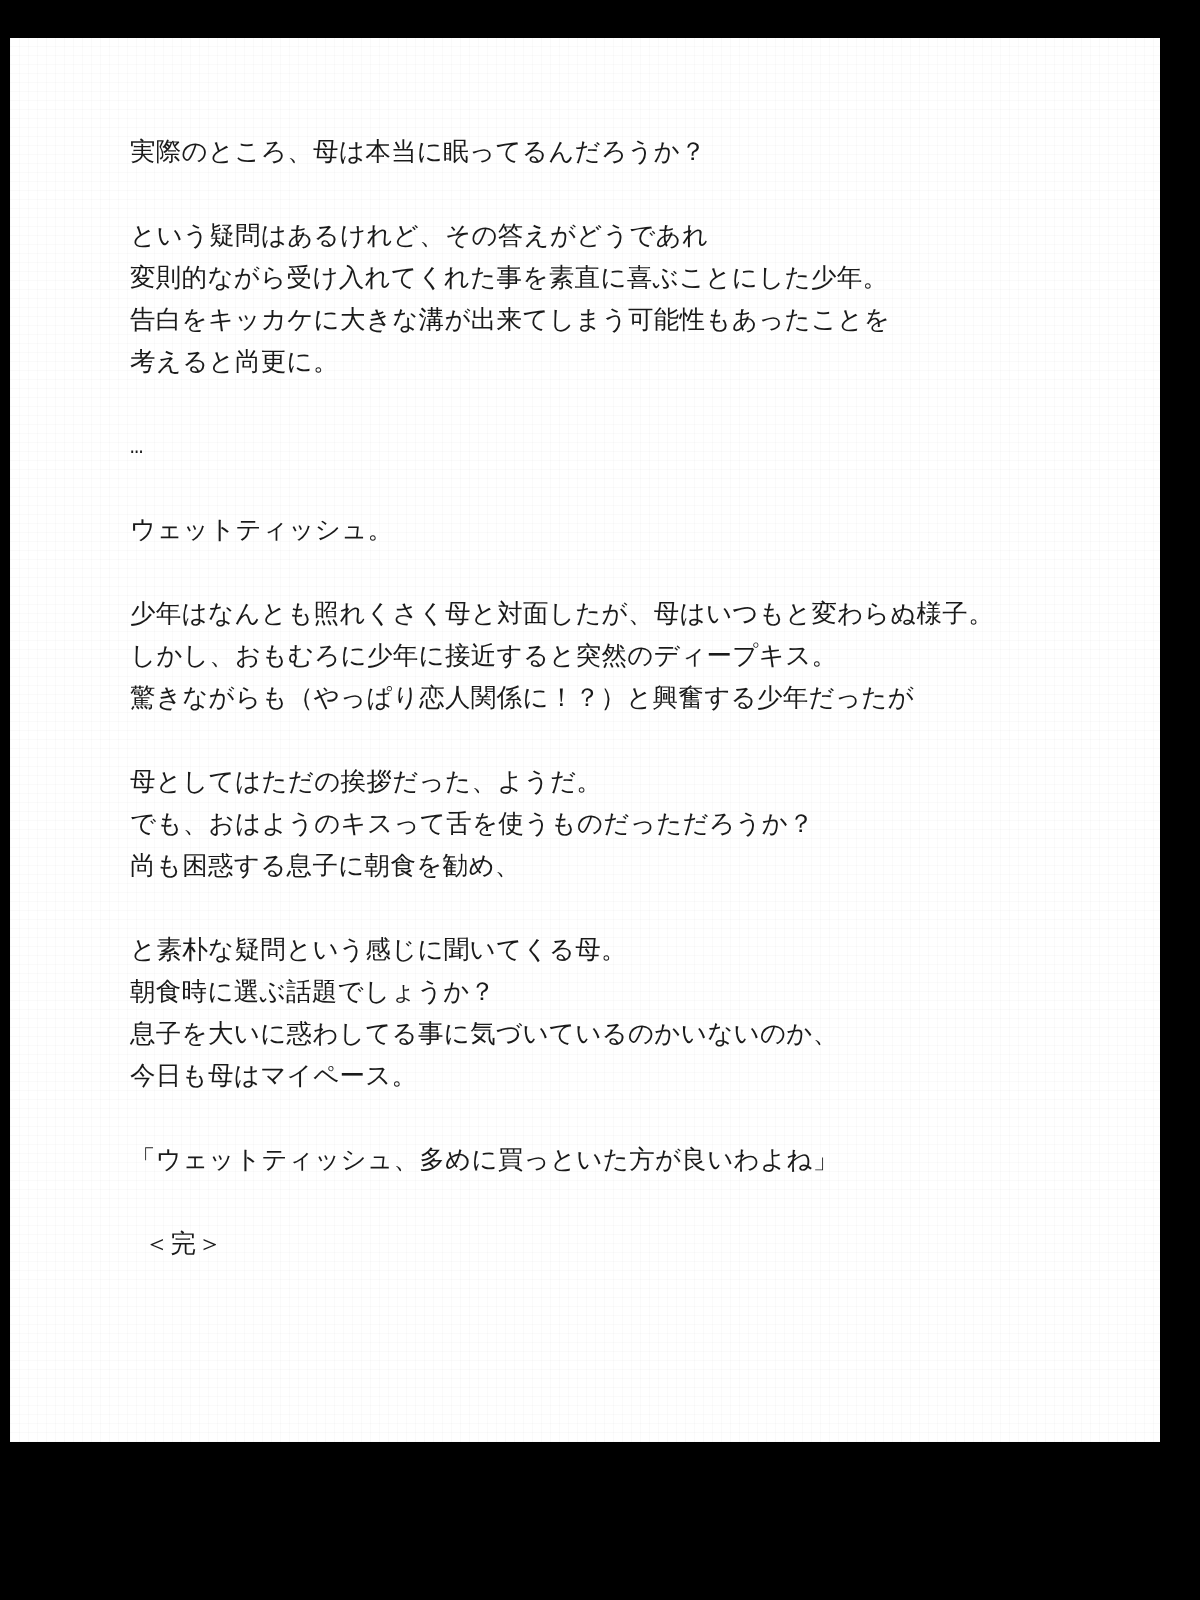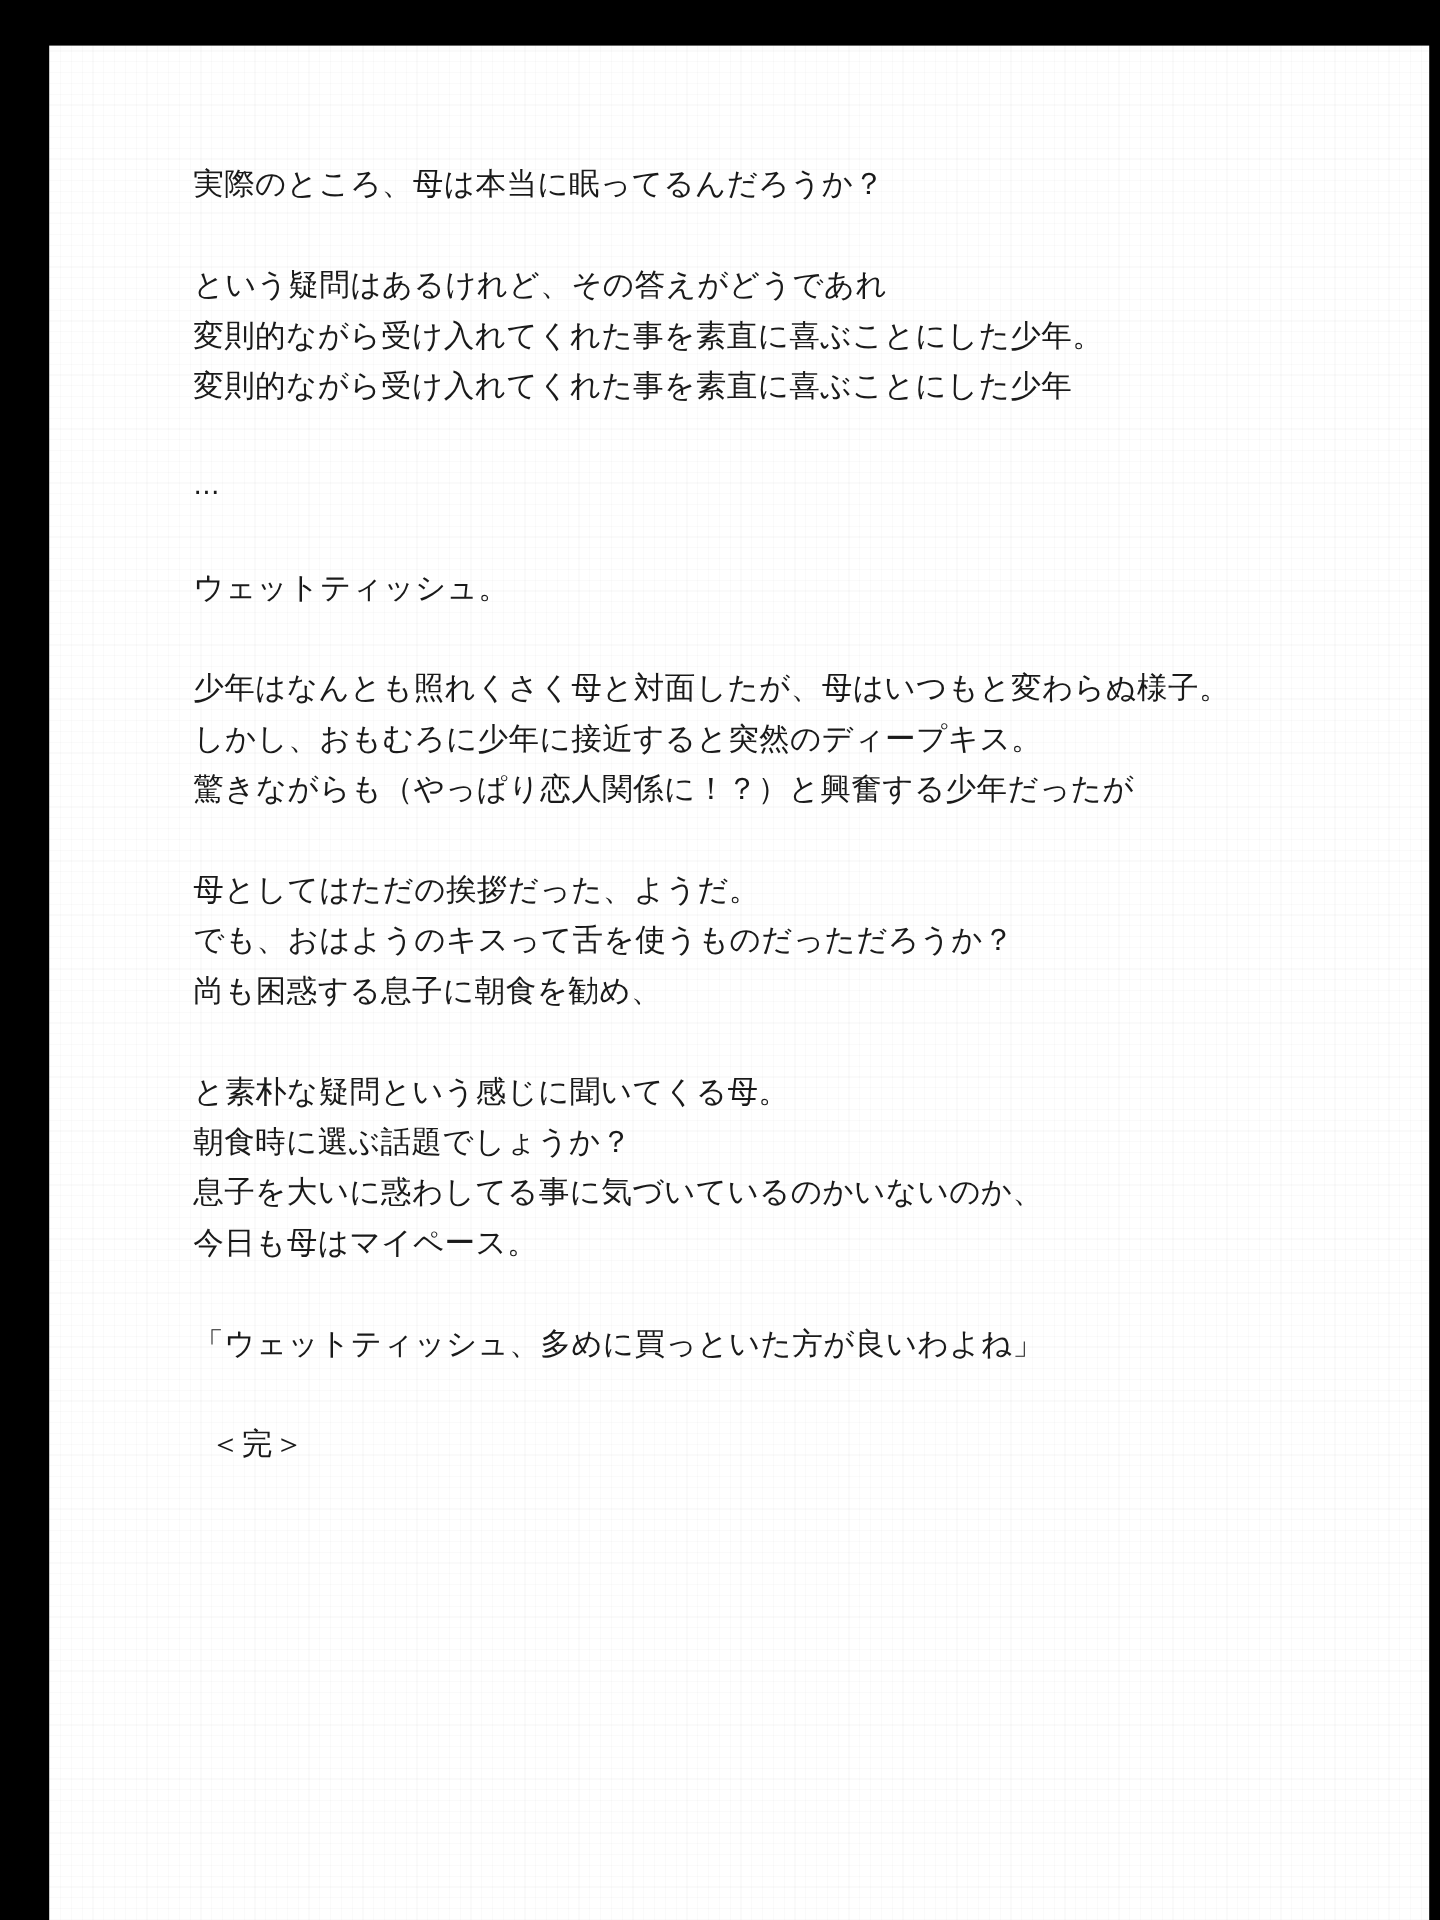--- a/index.html
+++ b/index.html
@@ -10,28 +10,29 @@
   .page {
     position: relative;
     width: 1200px;
     height: 1600px;
     background: #000000;
     overflow: hidden;
     font-family: "DejaVu Sans", "Liberation Sans", sans-serif;
   }
   .paper {
     position: absolute;
-    left: 41px;
+    left: 10px;
     top: 38px;
     width: 1150px;
-    height: 1562px;
+    height: 1404px;
     background:
       repeating-linear-gradient(0deg, rgba(0,0,0,0.018) 0px, rgba(0,0,0,0.018) 1px, rgba(0,0,0,0) 1px, rgba(0,0,0,0) 9px),
       repeating-linear-gradient(90deg, rgba(0,0,0,0.018) 0px, rgba(0,0,0,0.018) 1px, rgba(0,0,0,0) 1px, rgba(0,0,0,0) 9px),
       #ffffff;
+    font-family: Liberation Mono, monospace;
   }
   .text-block {
     position: absolute;
     left: 120px;
     top: 95px;
     width: 960px;
     color: #1a1a1a;
     font-size: 25.5px;
     line-height: 42px;
     letter-spacing: 0.3px;
@@ -63,21 +64,22 @@
   <div class="paper">
     <div class="text-block">
 
       <p class="para">
         <span class="line">実際のところ、母は本当に眠ってるんだろうか？</span>
       </p>
 
       <p class="para">
         <span class="line">という疑問はあるけれど、その答えがどうであれ</span>
         <span class="line">変則的ながら受け入れてくれた事を素直に喜ぶことにした少年。</span>
-        <span class="line">変則的ながら受け入れてくれた事を素直に喜ぶことにした少年</span>
+        <span class="line">告白をキッカケに大きな溝が出来てしまう可能性もあったことを</span>
+        <span class="line">考えると尚更に。</span>
       </p>
 
       <p class="para ellipsis-para">
         <span class="line">…</span>
       </p>
 
       <p class="para">
         <span class="line">ウェットティッシュ。</span>
       </p>
 

